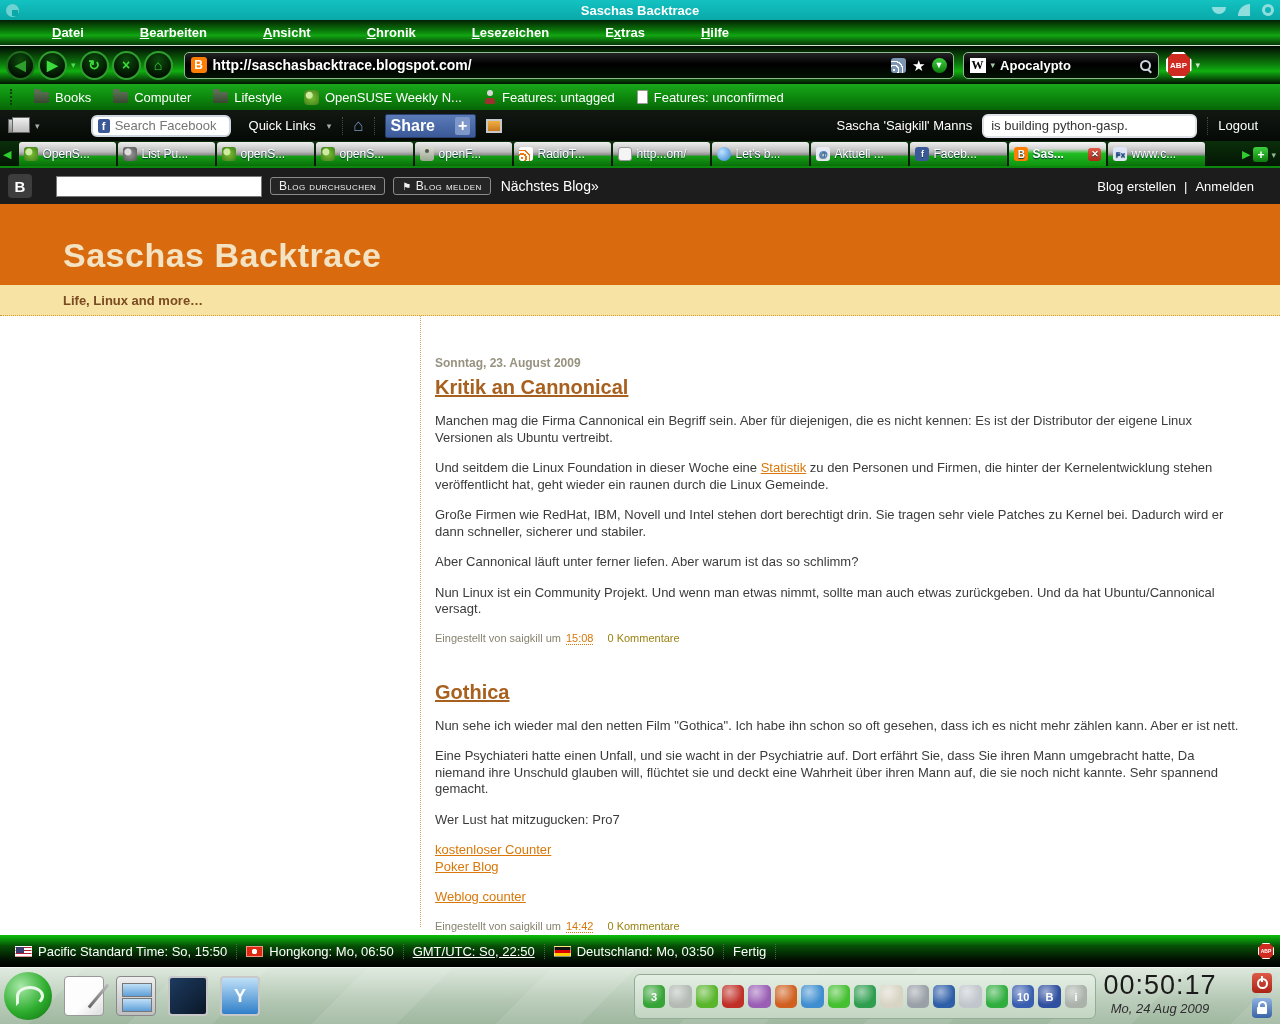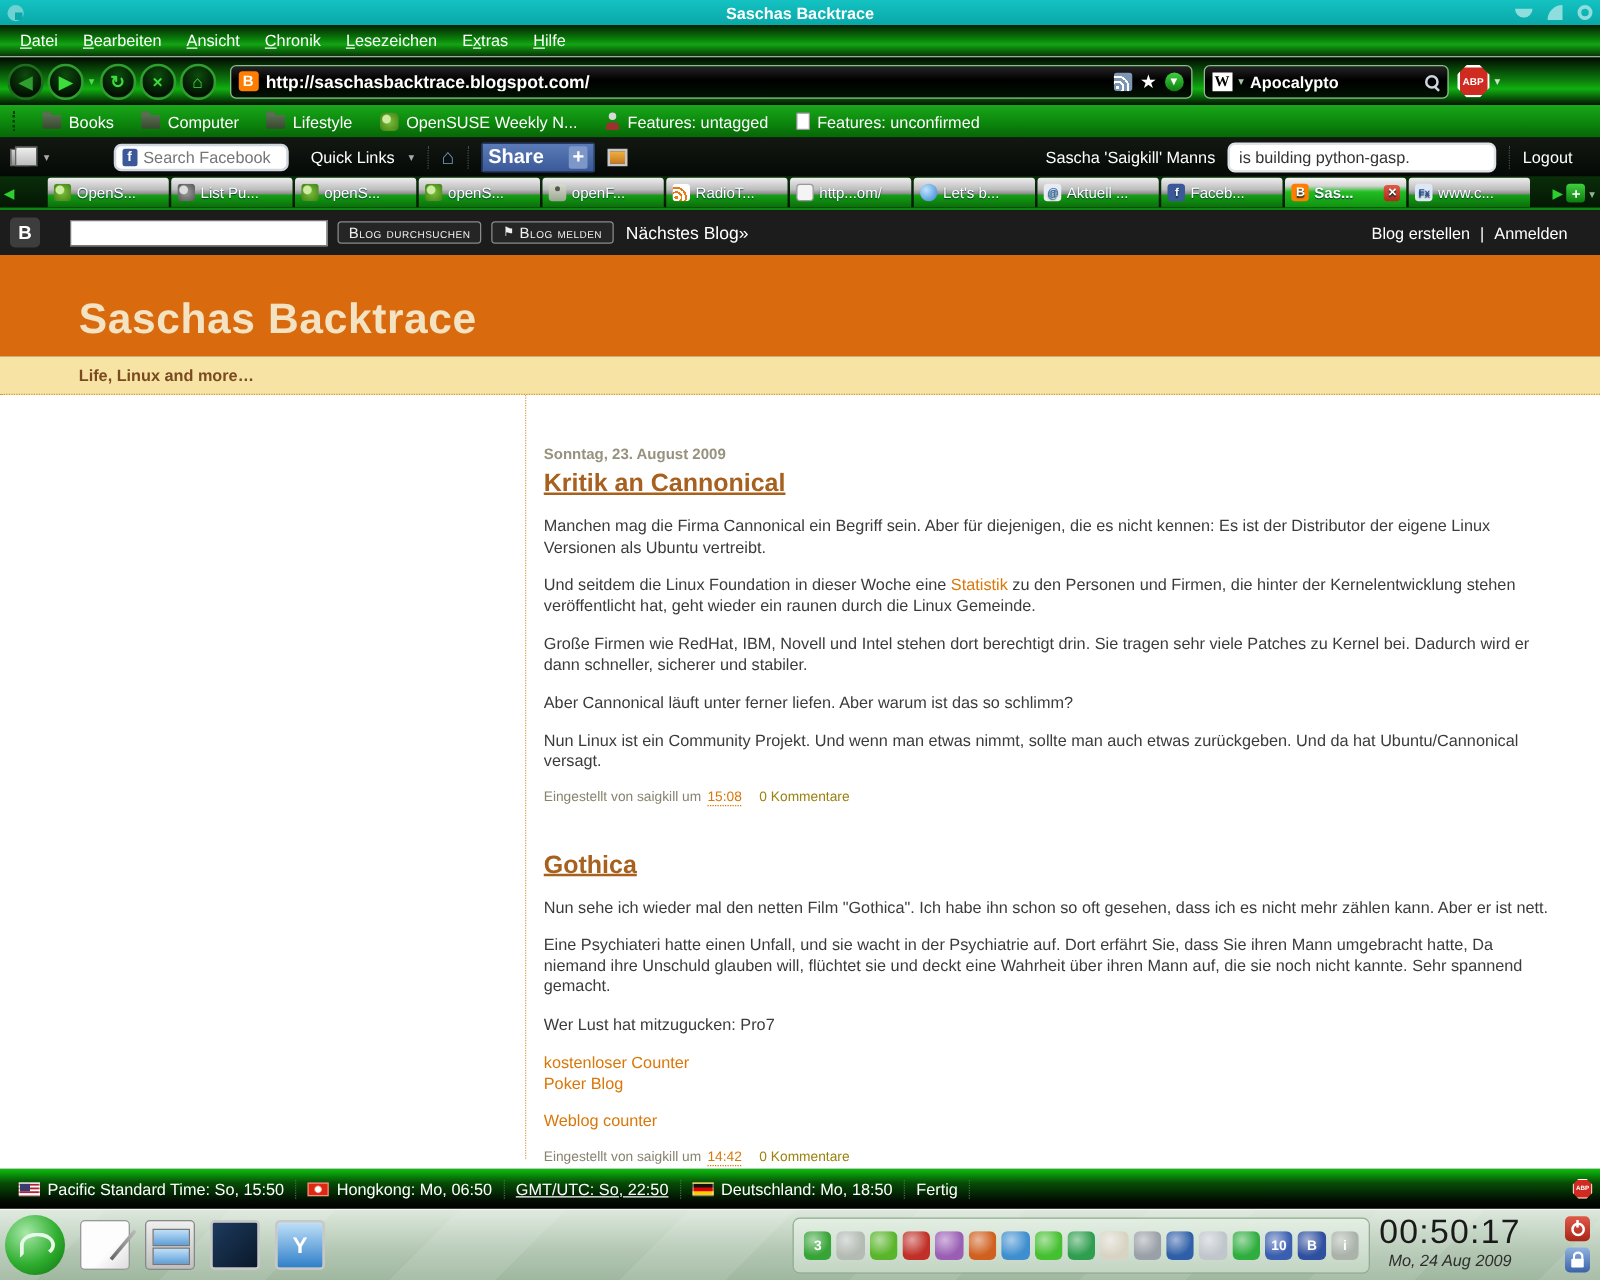--- a/index.html
+++ b/index.html
@@ -16,21 +16,21 @@
     font-size:13px; font-weight:bold; }
   .win-controls { margin-left:auto; display:flex; gap:12px; align-items:center; z-index:1; }
   .wc { display:inline-block; }
   .wc-min { width:14px; height:7px; background:#8fdede; border-radius:0 0 14px 14px; }
   .wc-max { width:12px; height:12px; background:#8fdede; border-radius:100% 0 0 0; }
   .wc-close { width:12px; height:12px; border:3px solid #8fdede; border-radius:50%; }
 
   
   .menubar { height:26px; background:linear-gradient(#041f04,#0a7f0a 45%,#12a512 62%,#063506);
     display:flex; align-items:center; gap:4px; padding:0 8px; border-bottom:1px solid #cfe3cf; }
-  .menu-item { color:#fff; font-size:13px; font-weight:normal; padding:6px 8px; cursor:default; }
+  .menu-item { color:#fff; font-size:13px; font-weight:bold; padding:6px 8px; cursor:default;margin-left:36px; }
   .menu-item u { text-decoration:underline; }
 
   .navbar { height:38px; background:linear-gradient(#020a02,#0c7c0c 48%,#10b010 66%,#031403);
     display:flex; align-items:center; padding:0 6px; gap:3px; }
   .nav-btn { width:29px; height:29px; border-radius:50%; border:2px solid #2f9e2f;
     background:radial-gradient(circle at 50% 30%, #0c4c0c, #021002 75%);
     color:#3ddc3d; font-size:14px; font-weight:bold; display:flex; align-items:center;
     justify-content:center; line-height:1; }
   .nav-btn.dim { border-color:#1e6e1e; color:#2f9e2f; }
   .nav-chev { color:#4fdc4f; font-size:9px; margin:0 1px; }
@@ -95,21 +95,21 @@
     font-size:16px; font-weight:bold; padding:2px 5px; border-radius:2px; display:flex; gap:20px; align-items:center; }
   .fb-share .plus { background:#7d97c8; padding:0 3px; border-radius:2px; }
   .icon-photo { width:16px; height:14px; background:linear-gradient(#f0b040,#c87820); border:2px solid #c8c8c8; }
   .fb-status-input { width:215px; height:24px; border:2px solid #dfe3e8; border-radius:6px; background:#fff;
     font-size:13px; color:#333; padding:0 7px; font-family:"Liberation Sans",sans-serif; }
 
   
   .tabbar { height:27px; background:linear-gradient(#0a2e0a,#041604); display:flex; align-items:flex-end;
     padding:0 2px; border-bottom:2px solid #0c860c; }
   .tab-scroll { color:#2fce2f; font-size:11px; padding:0 3px 5px 1px; }
-  .tabs { display:flex; flex:1; overflow:hidden; gap:2px; margin-left:24px; }
+  .tabs { display:flex; flex:1; overflow:hidden; gap:2px; margin-left:5px; }
   .tab { width:97px; min-width:97px; height:24px; border-radius:3px 3px 0 0; display:flex; align-items:center;
     gap:4px; padding:0 5px; color:#fff; font-size:12px;
     background:linear-gradient(180deg,#efefef 0,#bdbdbd 40%,#8a8a8a 55%,#14a014 58%,#0a6e0a 100%);
     text-shadow:0 1px 1px #033; }
   .tab .lbl { white-space:nowrap; overflow:hidden; flex:1; }
   .tab.active { background:linear-gradient(180deg,#f8f8f8 0,#d5d5d5 28%,#22bd22 48%,#0f930f 100%);
     font-weight:bold; }
   .tab-close { width:13px; height:13px; background:linear-gradient(#e05a4a,#b02818); border-radius:3px;
     color:#fff; font-size:9px; font-weight:bold; display:flex; align-items:center; justify-content:center; }
   .tab-icn { width:14px; height:14px; min-width:14px; border-radius:3px; display:flex; align-items:center;
@@ -149,21 +149,21 @@
   .blogtitle { color:#f3e3c3; font-size:34px; font-weight:bold; letter-spacing:.5px; }
   .blogsubtitle { height:31px; background:#f7e3a3; color:#7a4a20; font-size:13px; font-weight:bold;
     padding:8px 0 0 63px; border-bottom:1px dotted #cf9a30; }
   .content { flex:1; background:#fff; position:relative; overflow:hidden; }
   .content-divider { position:absolute; left:420px; top:0; bottom:8px; border-left:1px dotted #dca45a; }
   .main-col { margin-left:435px; width:805px; padding-top:40px; }
   .post-date { color:#97927f; font-size:12px; font-weight:bold; margin-bottom:3px; }
   .post-title { color:#a8601e; font-size:20px; font-weight:bold; text-decoration:underline;
     display:inline-block; margin:3px 0 14px; }
   .post p { color:#3b3b3b; font-size:13px; line-height:16.5px; margin:0 0 14px; }
-  .post p a { color:#d97708; }
+  .post p a { color:#d97708; text-decoration:underline; }
   .post-footer { color:#88836f; font-size:11px; margin:4px 0 34px; }
   .post-footer .time { color:#d97708; border-bottom:1px dotted #d97708; margin-left:5px; }
   .post-footer .comments { color:#9b8210; margin-left:14px; }
 
   
   .statusbar { height:32px; background:linear-gradient(#0cc00c,#064e06 35%,#020c02 80%,#000);
     display:flex; align-items:center; color:#fff; font-size:13px; padding:0 6px; }
   .sb-item { display:flex; align-items:center; gap:6px; padding:0 9px; border-right:1px dotted #4a6a4a; }
   .sb-item:last-of-type { border-right:none; }
   .sb-item.u span.txt { text-decoration:underline; }
@@ -415,21 +415,21 @@
       </span>
       <span class="sb-item">
         <span class="flag flag-hk"></span>
         <span class="txt">Hongkong: Mo, 06:50</span>
       </span>
       <span class="sb-item u">
         <span class="txt">GMT/UTC: So, 22:50</span>
       </span>
       <span class="sb-item">
         <span class="flag flag-de"></span>
-        <span class="txt">Deutschland: Mo, 18:50</span>
+        <span class="txt">Deutschland: Mo, 03:50</span>
       </span>
       <span class="sb-item">
         <span class="txt">Fertig</span>
       </span>
       <span class="sb-abp">
         <span class="icon-abp-sm">ABP</span>
       </span>
     </div>
 
   <div class="taskbar">

